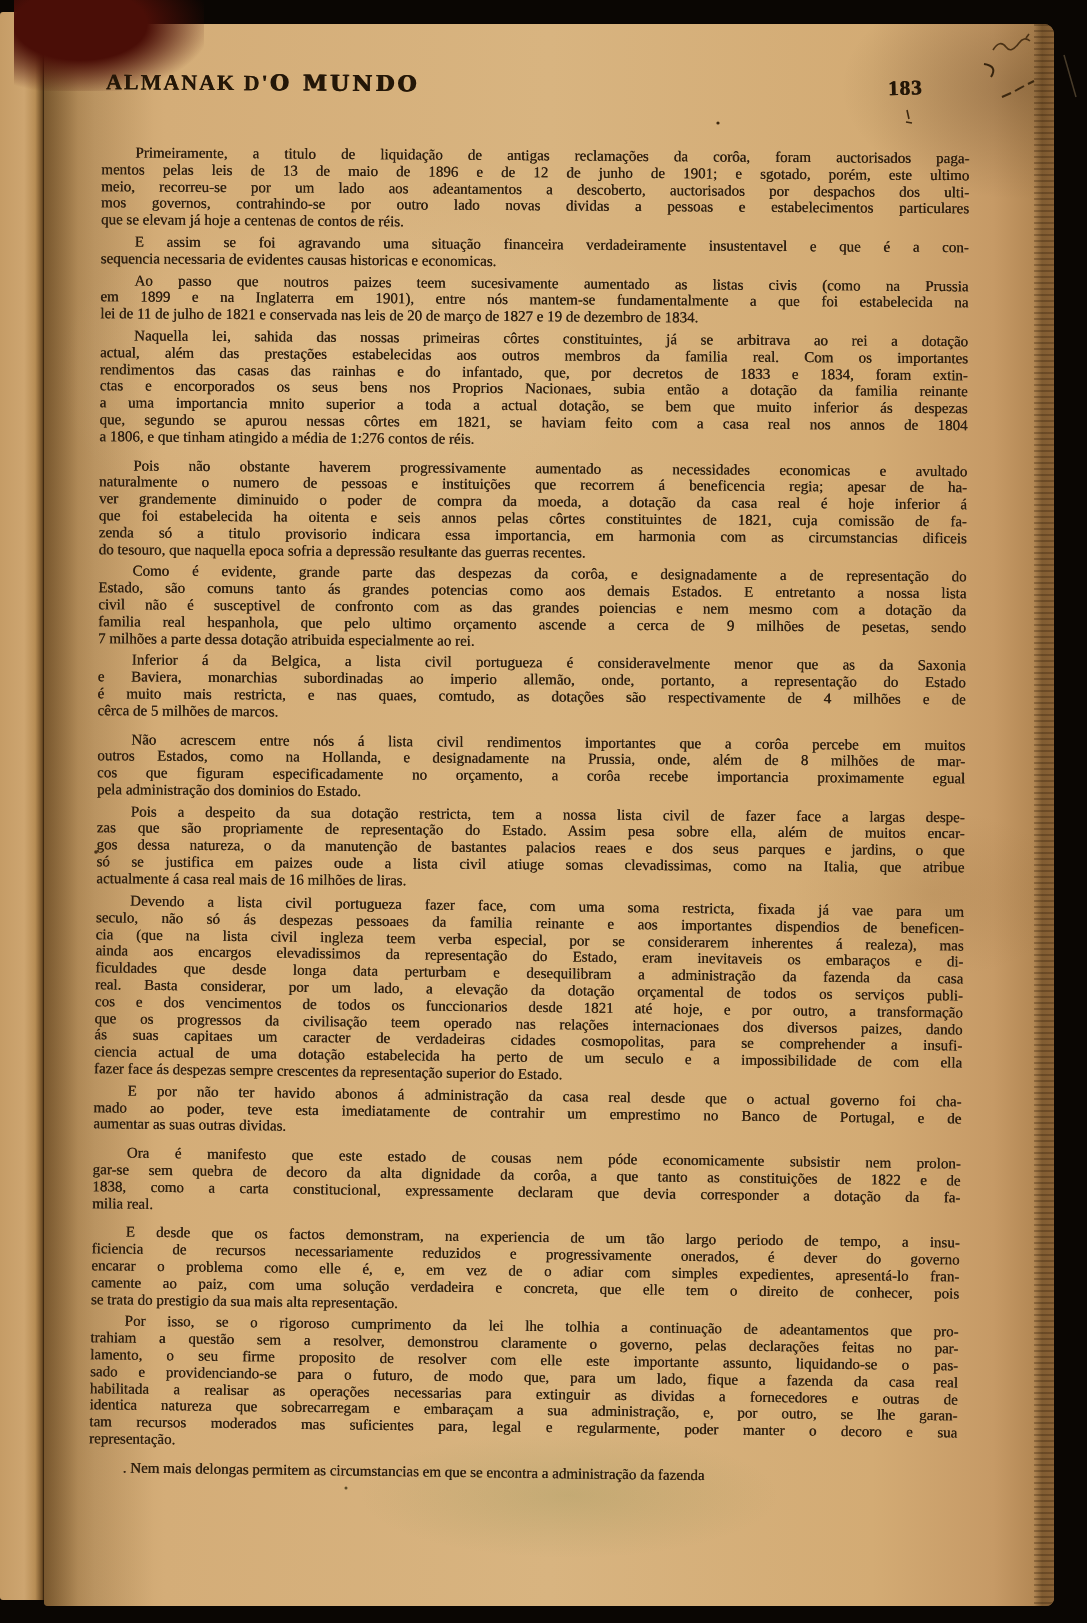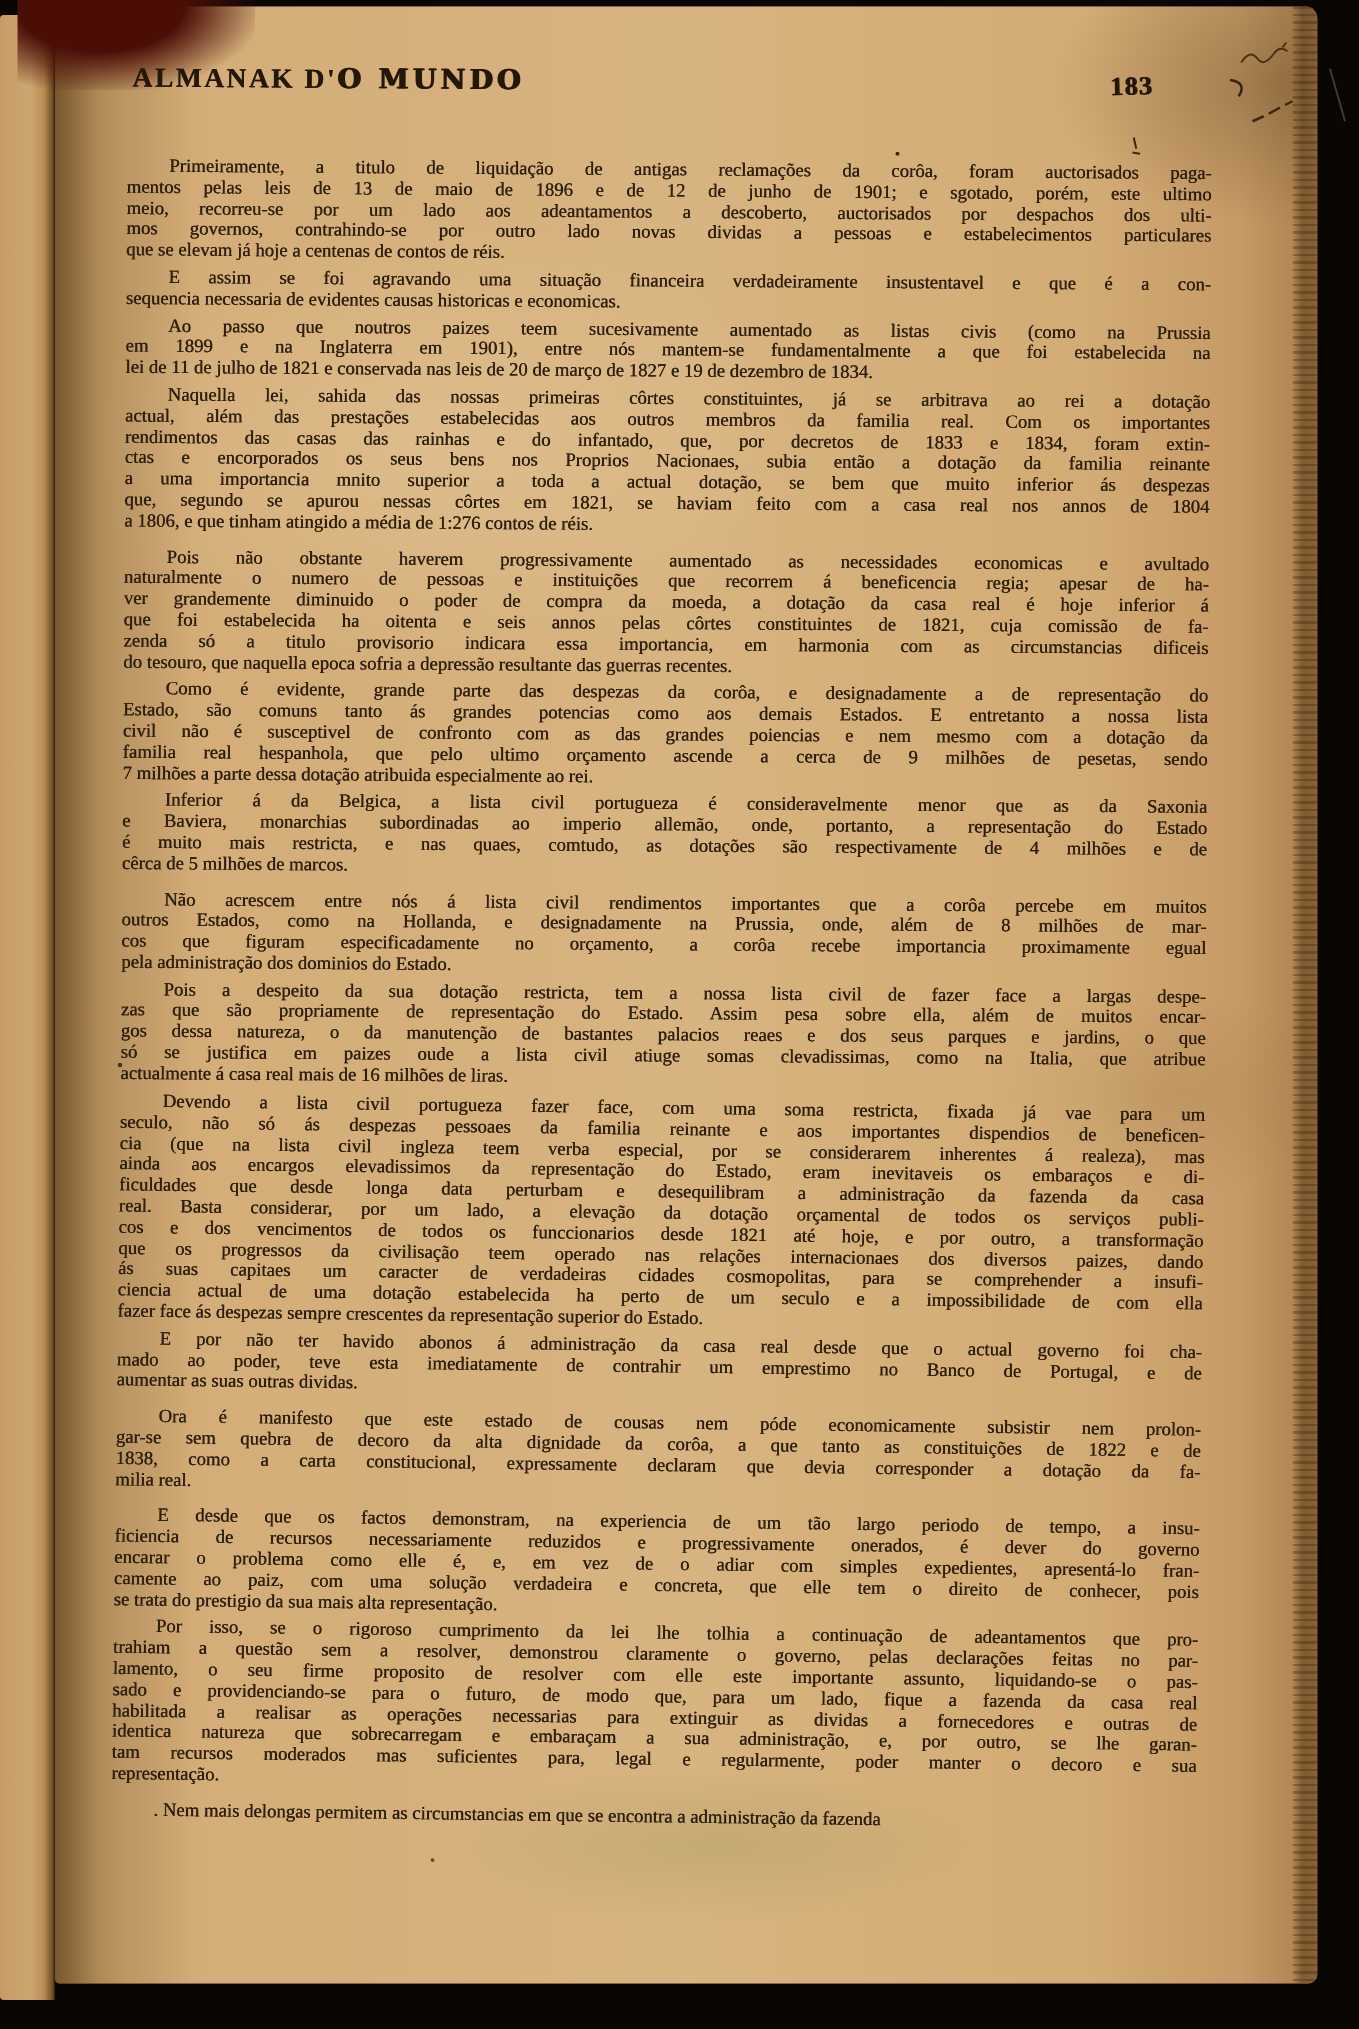--- a/index.html
+++ b/index.html
@@ -3,21 +3,21 @@
 <meta charset="utf-8">
 <style>
   html,body{margin:0;padding:0;background:#060402;}
   .scan{position:relative;width:1087px;height:1623px;background:#0a0603;overflow:hidden;
         font-family:"Liberation Serif","DejaVu Serif",serif;}
   
   .prev-page{position:absolute;left:0;top:12px;width:44px;height:1588px;
      background:linear-gradient(to right,#c59c66 0,#cda570 55%,#b78d55 80%,#6d4c24 96%,#2b1a0a 100%);
      border-radius:3px 0 0 3px;}
   
-  .page{position:absolute;left:44px;top:5px;width:1010px;height:1582px;
+  .page{position:absolute;left:44px;top:24px;width:1010px;height:1582px;
      border-radius:3px 10px 8px 4px;
      background:
        radial-gradient(ellipse 420px 260px at 30% 22%, rgba(255,238,205,0.20), transparent 70%),
        radial-gradient(ellipse 300px 90px at 52% 93%, rgba(125,135,75,0.22), transparent 70%),
        radial-gradient(ellipse 260px 160px at 97% 4%, rgba(70,45,18,0.30), transparent 70%),
        radial-gradient(ellipse 200px 120px at 88% 55%, rgba(120,85,40,0.15), transparent 70%),
        linear-gradient(to right,#b38951 0,#caa26c 5%,#d4ad78 12%,#d8b480 50%,#d3ab74 82%,#c69a66 94%,#aa7f4c 100%);
      }
   
   .page::before{content:"";position:absolute;left:0;top:0;bottom:0;width:120px;

